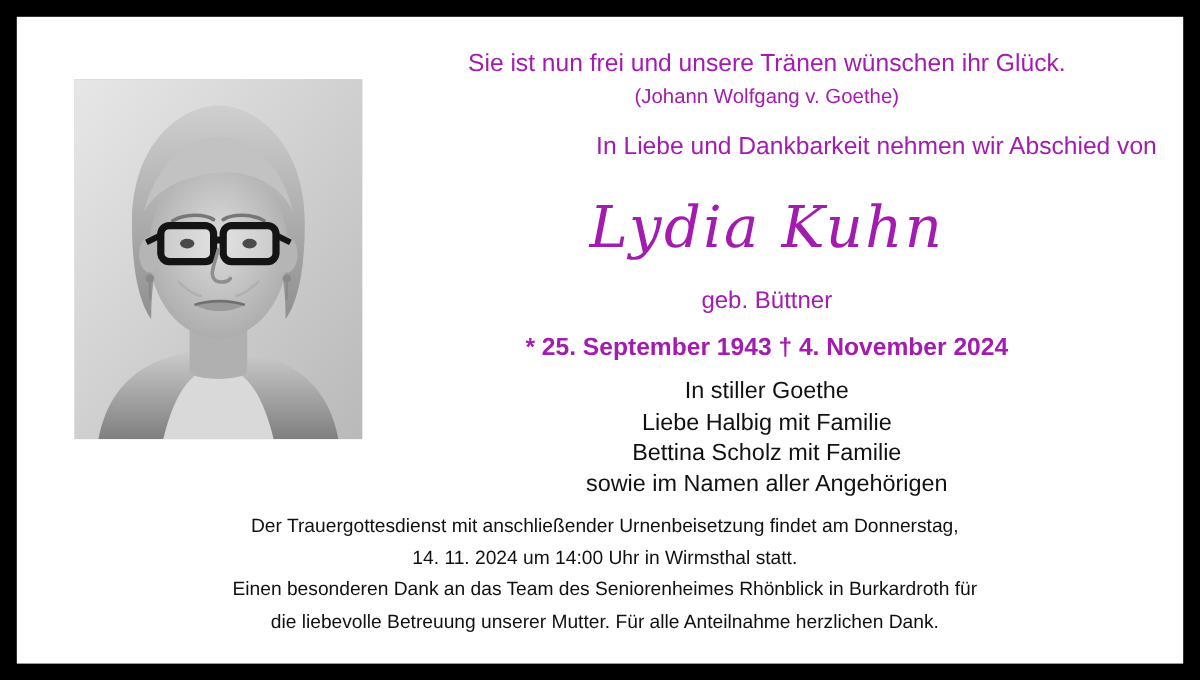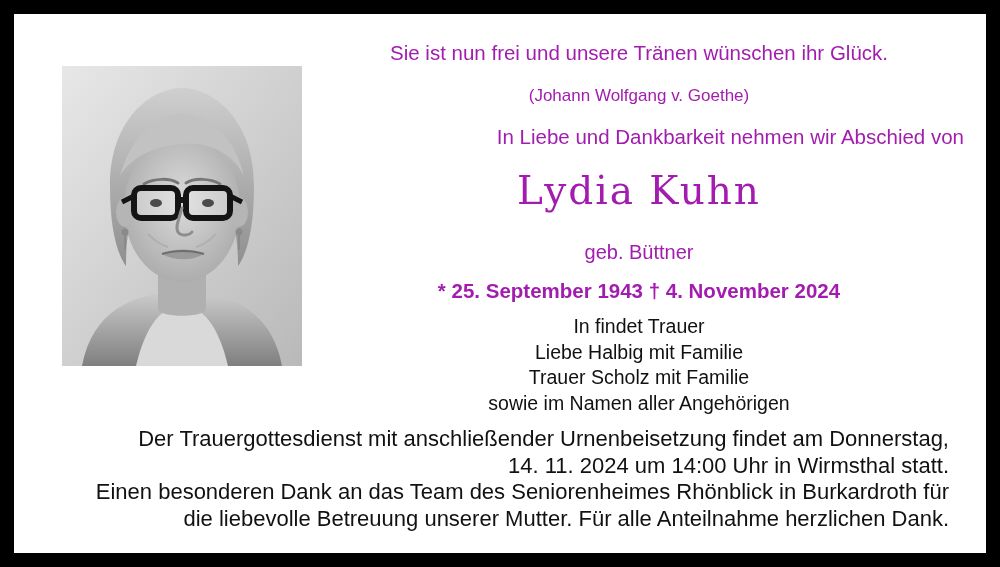--- a/index.html
+++ b/index.html
@@ -49,34 +49,35 @@
     color: #a21caf;
   }
   .quote {
     font-size: 20.5px;
     line-height: 26px;
     white-space: nowrap;
   }
   .quote-author {
     font-size: 17px;
     line-height: 24px;
-    margin-top: 18px;
+    margin-top: 3px;
   }
   .lead {
     font-size: 20.5px;
     line-height: 26px;
     margin-top: 16px;
     text-align: right;
   }
   .name {
     font-family: "DejaVu Serif", serif;
-    font-size: 39px;
+    font-style: italic;
+    font-size: 48px;
     line-height: 62px;
     letter-spacing: 2px;
-    margin-top: 10px;
+    margin-top: 24px;
     font-weight: 400;
   }
   .maiden {
     font-size: 20px;
     line-height: 24px;
     margin-top: 18px;
   }
   .dates {
     font-size: 20.5px;
     line-height: 26px;
@@ -94,24 +95,24 @@
     color: #111;
   }
   .mourners div {
     white-space: nowrap;
   }
   .footer {
     position: absolute;
     left: 45px;
     top: 412px;
     width: 890px;
-    font-size: 22px;
+    font-size: 16px;
     line-height: 26.5px;
     color: #111;
-    text-align: right;
+    text-align: center;
   }
   .footer div {
     white-space: nowrap;
   }
 </style>
 </head>
 <body>
 
 <div class="obituary">
 
@@ -183,23 +184,23 @@
     <div class="text-col">
       <div class="quote">Sie ist nun frei und unsere Tränen wünschen ihr Glück.</div>
       <div class="quote-author">(Johann Wolfgang v. Goethe)</div>
       <div class="lead">In Liebe und Dankbarkeit nehmen wir Abschied von</div>
       <div class="name">Lydia Kuhn</div>
       <div class="maiden">geb. Büttner</div>
       <div class="dates">* 25. September 1943   † 4. November 2024</div>
     </div>
 
     <div class="mourners">
-      <div>In findet Trauer</div>
+      <div>In stiller Goethe</div>
       <div>Liebe Halbig mit Familie</div>
-      <div>Trauer Scholz mit Familie</div>
+      <div>Bettina Scholz mit Familie</div>
       <div>sowie im Namen aller Angehörigen</div>
     </div>
 
   </div>
 
   <div class="footer">
     <div>Der Trauergottesdienst mit anschließender Urnenbeisetzung findet am Donnerstag,</div>
     <div>14. 11. 2024 um 14:00 Uhr in Wirmsthal statt.</div>
     <div>Einen besonderen Dank an das Team des Seniorenheimes Rhönblick in Burkardroth für</div>
     <div>die liebevolle Betreuung unserer Mutter. Für alle Anteilnahme herzlichen Dank.</div>

